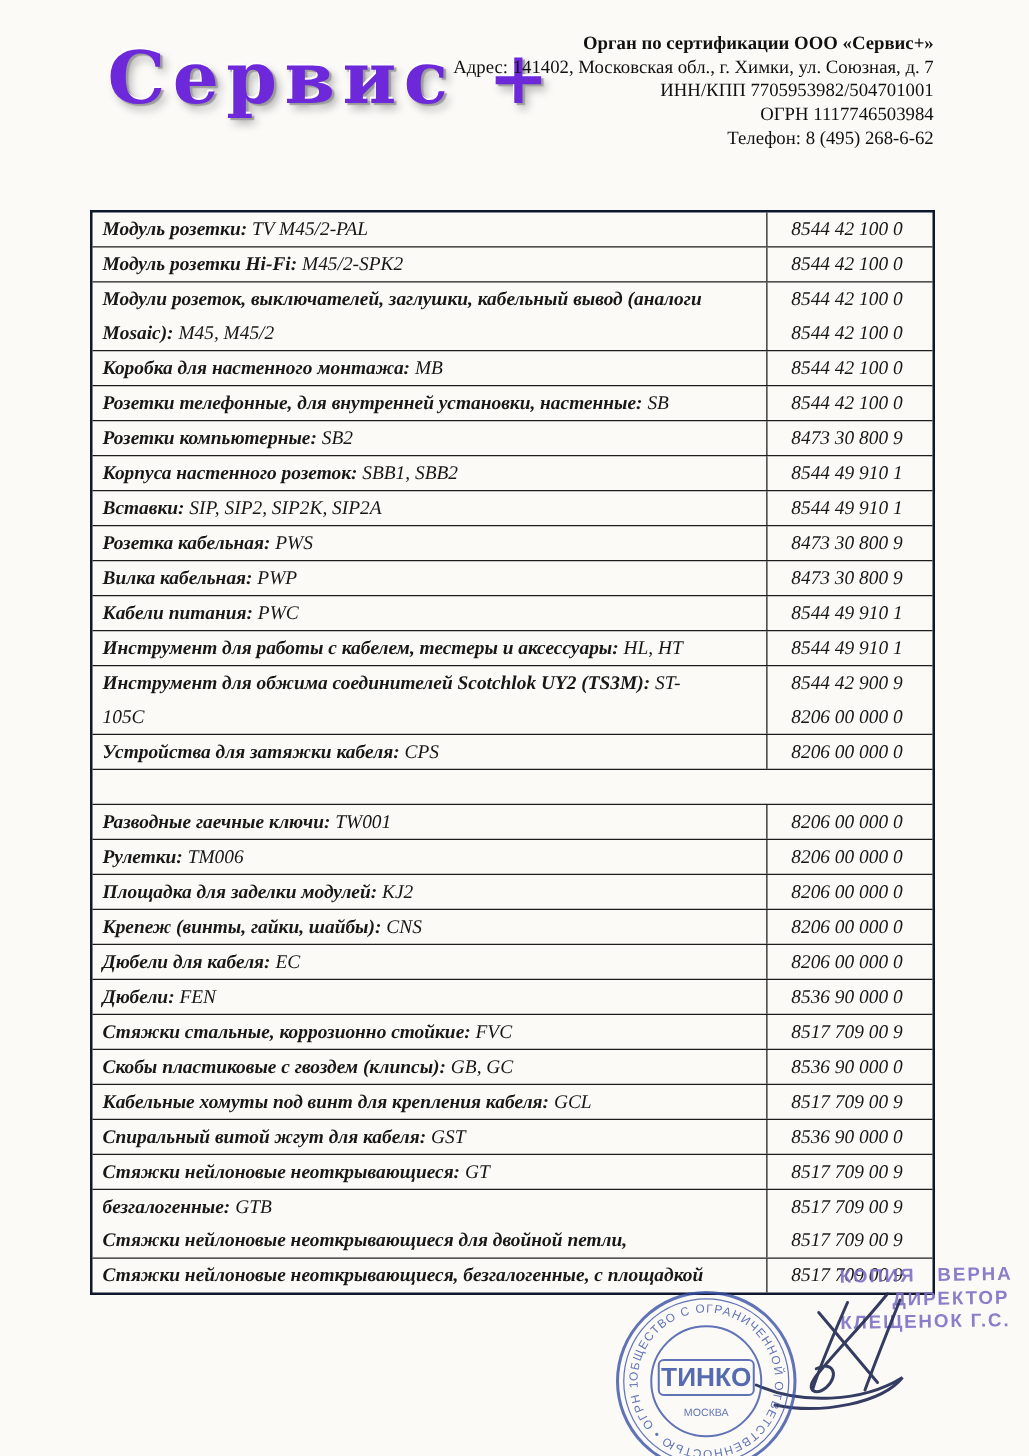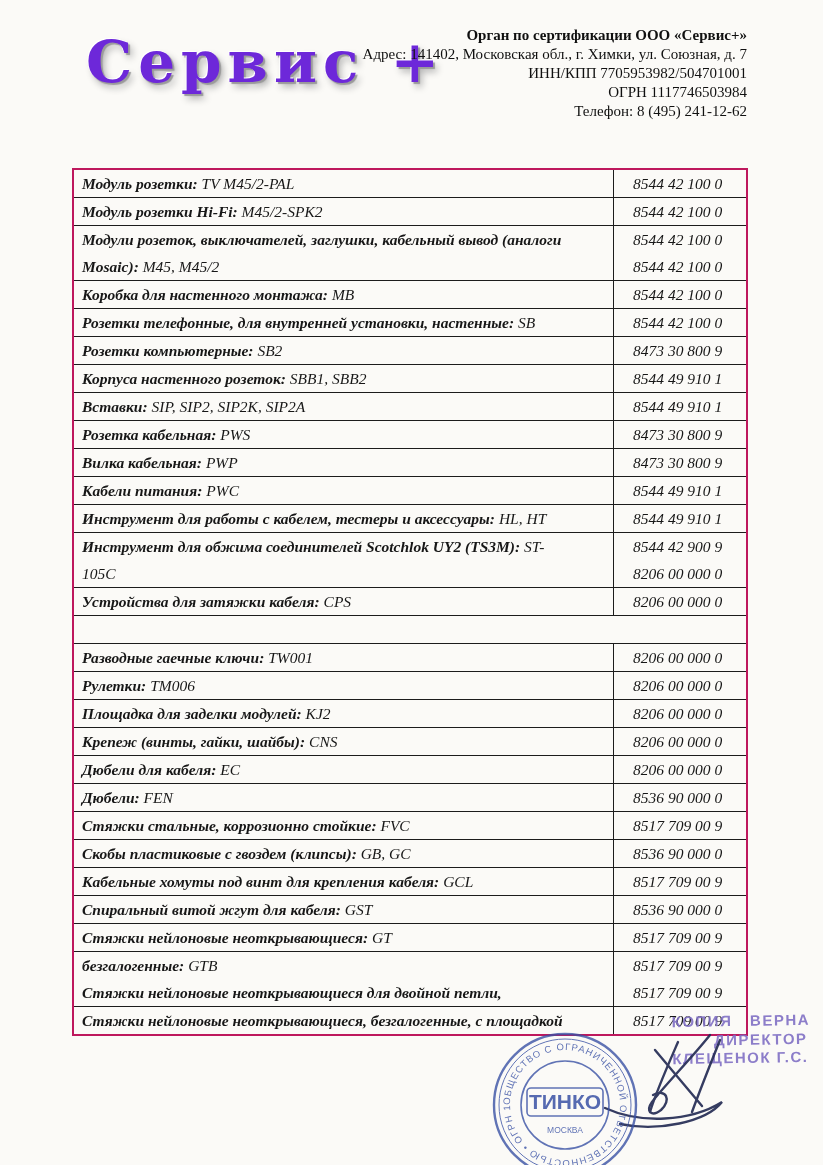--- a/index.html
+++ b/index.html
@@ -23,21 +23,21 @@
   }
   
   .header{
     position:absolute;top:26px;right:76px;
     text-align:right;font-size:15px;line-height:19px;color:#101010;
   }
   .header .org{font-weight:700;}
   
   .table{
     position:absolute;left:72px;top:168px;width:676px;
-    border:2px solid #be185d;
+    border:2px solid #0f172a;
     box-sizing:border-box;
     font-style:italic;
     font-size:15.5px;
   }
   .t-row{display:flex;border-bottom:1.5px solid #1c1c1c;}
   .t-row:last-child{border-bottom:none;}
   .t-left{
     width:540px;box-sizing:border-box;
     border-right:1.8px solid #1c1c1c;
     padding:0 6px 0 8px;
@@ -67,21 +67,21 @@
 
 <div class="page">
 
   <div class="logo">Сервис +</div>
 
   <div class="header">
     <div class="org">Орган по сертификации ООО «Сервис+»</div>
     <div>Адрес: 141402, Московская обл., г. Химки, ул. Союзная, д. 7</div>
     <div>ИНН/КПП 7705953982/504701001</div>
     <div>ОГРН 1117746503984</div>
-    <div>Телефон: 8 (495) 241-12-62</div>
+    <div>Телефон: 8 (495) 268-6-62</div>
   </div>
 
   <div class="table">
     <div>
         <div class="t-row">
           <div class="t-left">
             <div class="t-line"><span class="seg-b">Модуль розетки:</span><span class="seg-r"> TV M45/2-PAL</span></div>
           </div>
           <div class="t-right">
             <div class="t-code">8544 42 100 0</div>

